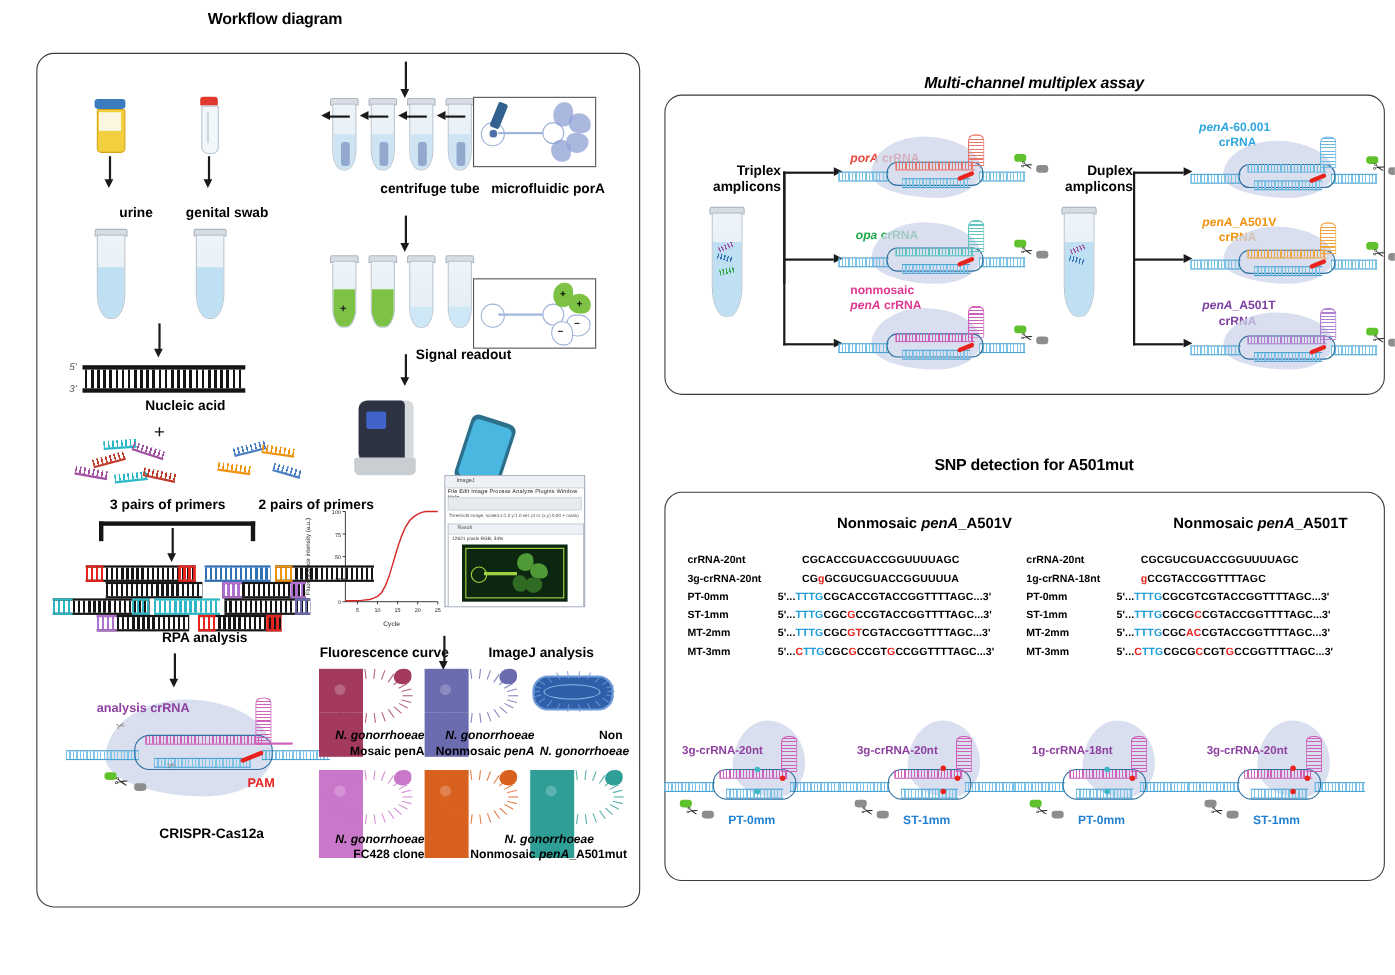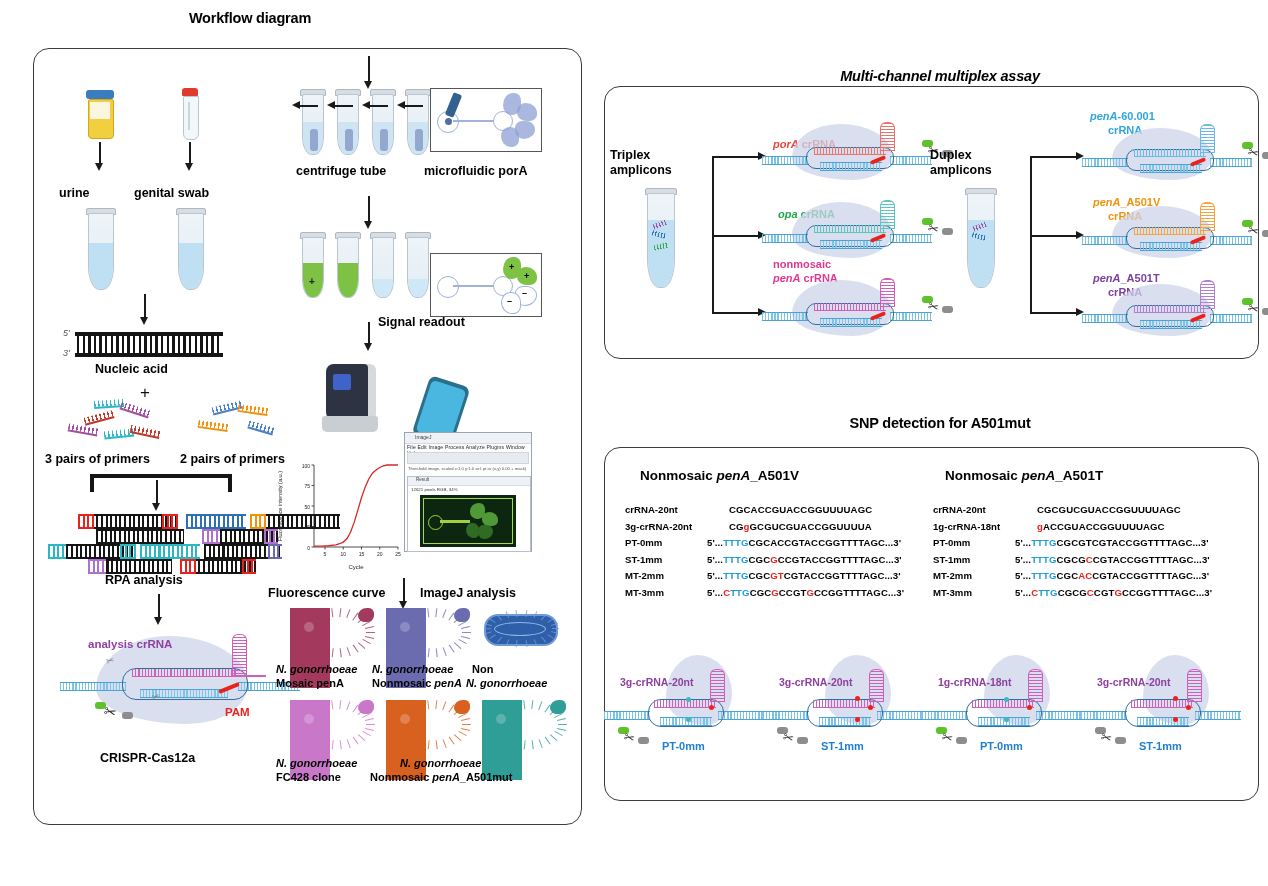--- a/index.html
+++ b/index.html
@@ -1,20 +1,20 @@
 <!DOCTYPE html>
 <html><head>
 <meta charset="utf-8">
 <style>
   html,body{margin:0;padding:0;background:#fff;}
   body{width:1268px;height:886px;position:relative;overflow:hidden;
        font-family:"Liberation Sans","DejaVu Sans",sans-serif;color:#000;}
   .panel{position:absolute;border:1.3px solid #3c3c3c;border-radius:16px;background:#fff;}
   .ttl{position:absolute;font-weight:bold;font-size:14.5px;letter-spacing:-0.2px;text-align:center;}
-  .lbl{position:absolute;font-weight:bold;font-size:12.5px;text-align:left;white-space:nowrap;}
+  .lbl{position:absolute;font-weight:bold;font-size:12.5px;text-align:right;white-space:nowrap;}
   .lbl.sm{font-size:11px;}
   .it{font-style:italic;}
   .arrow{position:absolute;background:#1a1a1a;width:1.6px;}
   .arrow:after{content:"";position:absolute;left:-3.6px;bottom:-7px;
       border-left:4.4px solid transparent;border-right:4.4px solid transparent;border-top:8px solid #1a1a1a;}
   .harrow{position:absolute;background:#1a1a1a;height:1.6px;}
   .harrow:after{content:"";position:absolute;right:-8px;top:-3.6px;
       border-top:4.4px solid transparent;border-bottom:4.4px solid transparent;border-left:8px solid #1a1a1a;}
   .seqtbl{position:absolute;font-size:9.6px;font-weight:bold;white-space:nowrap;}
   .seqrow{display:flex;align-items:baseline;height:16.5px;}
@@ -679,21 +679,21 @@
       <span class="seqval"><span>5'...</span><span class="red">C</span><span class="blue">TTG</span><span>CGC</span><span class="red">G</span><span>CCGT</span><span class="red">G</span><span>CCGGTTTTAGC...3'</span></span>
     </div>
   </div>
 <div class="seqtbl" id="snp-right-table" style="left:933px;top:504px;">
     <div class="seqrow">
       <span class="seqname">crRNA-20nt</span>
       <span class="seqval" style="margin-left: 22px;"><span>CGCGUCGUACCGGUUUUAGC</span></span>
     </div>
     <div class="seqrow">
       <span class="seqname">1g-crRNA-18nt</span>
-      <span class="seqval" style="margin-left: 22px;"><span class="red">g</span><span>ACCGUACCGGUUUUAGC</span></span>
+      <span class="seqval" style="margin-left: 22px;"><span class="red">g</span><span>CCGTACCGGTTTTAGC</span></span>
     </div>
     <div class="seqrow">
       <span class="seqname">PT-0mm</span>
       <span class="seqval"><span>5'...</span><span class="blue">TTTG</span><span>CGCGTCGTACCGGTTTTAGC...3'</span></span>
     </div>
     <div class="seqrow">
       <span class="seqname">ST-1mm</span>
       <span class="seqval"><span>5'...</span><span class="blue">TTTG</span><span>CGCG</span><span class="red">C</span><span>CGTACCGGTTTTAGC...3'</span></span>
     </div>
     <div class="seqrow">

